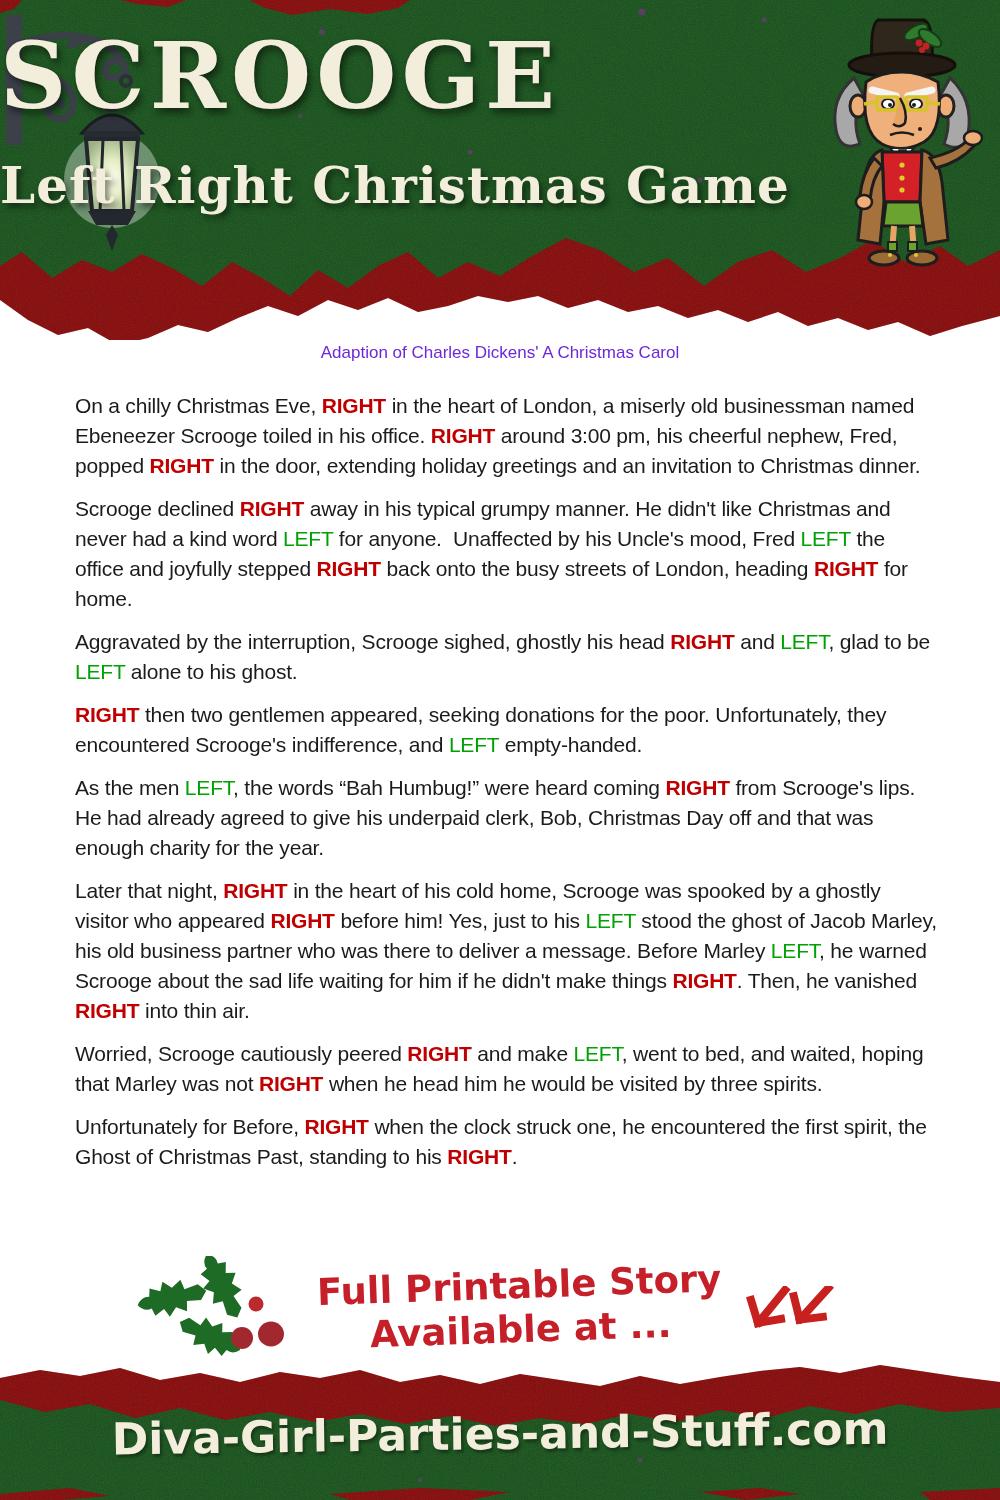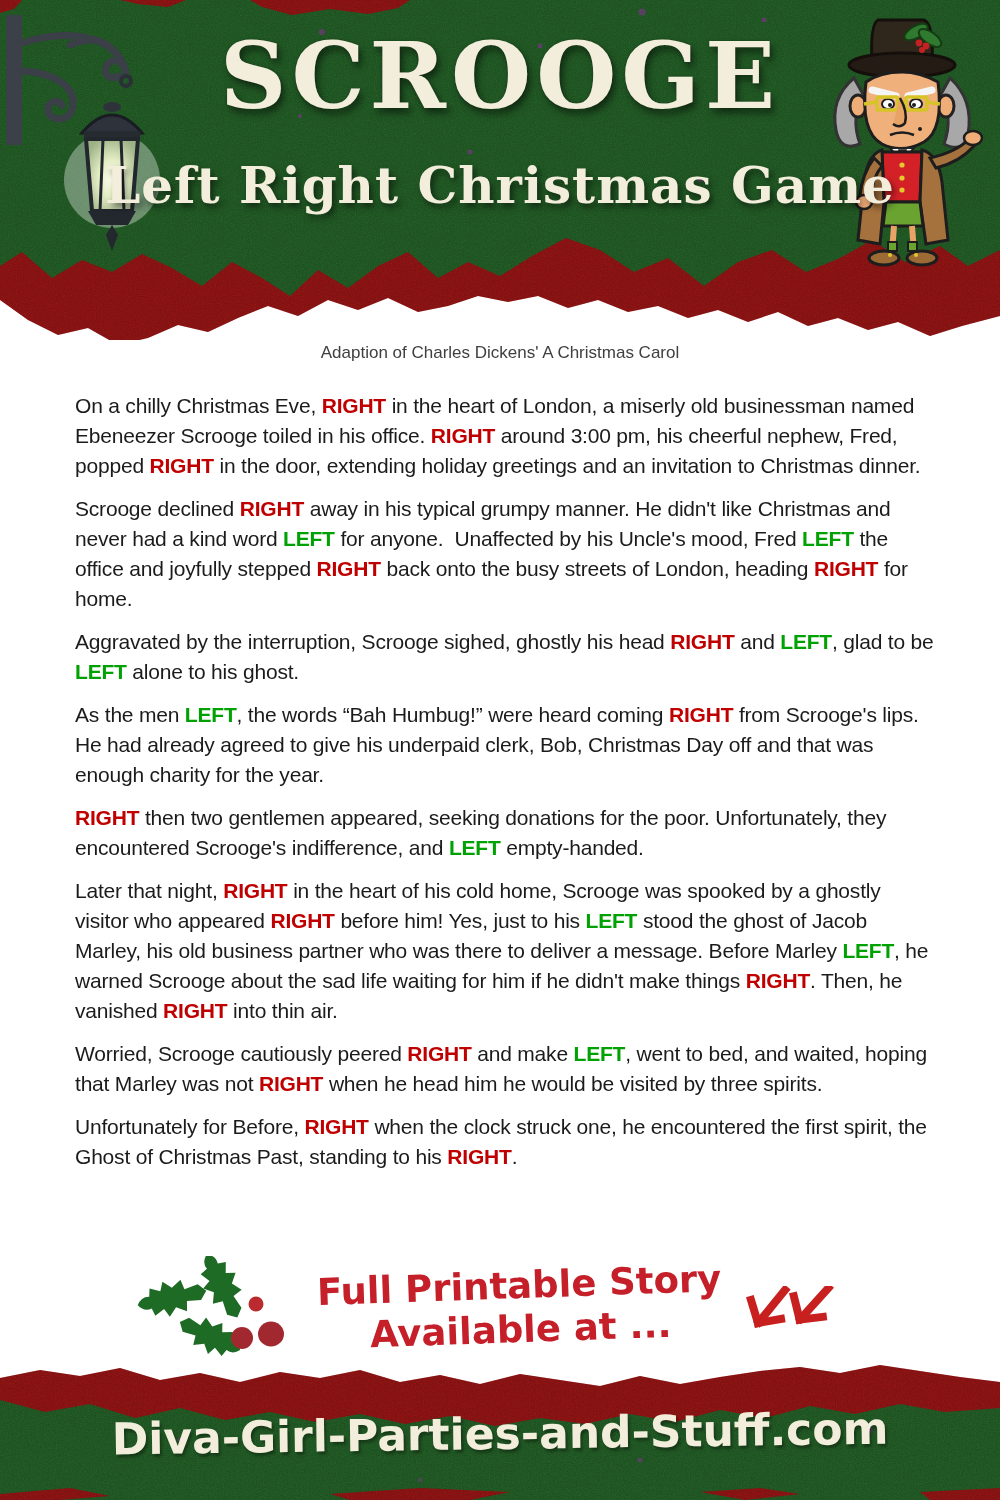--- a/index.html
+++ b/index.html
@@ -2,36 +2,36 @@
 <html style="--header-green: #2c7430; --torn-red: #b51a1a; --cream: #f3eedb; --right-red: #c00000; --left-green: #00a203; --cta-red: #c5202a; --text-black: #1b1b1b;"><head>
 <meta charset="utf-8">
 <style>
   html,body{margin:0;padding:0;background:#ffffff;}
   .page{position:relative;width:1000px;height:1500px;background:#ffffff;overflow:hidden;
         font-family:"Liberation Sans",sans-serif;}
 
   
   .header{position:absolute;left:0;top:0;width:1000px;height:340px;}
   .header svg{position:absolute;left:0;top:0;}
-  .title{position:absolute;left:0;top:30px;width:1000px;text-align:center;
+  .title{position:absolute;left:0;top:30px;width:1000px;text-align:left;
          font-family:"DejaVu Serif",serif;font-weight:700;font-size:92px;line-height:1;
          color:var(--cream,#f4efdc);letter-spacing:5px;
          text-shadow:3px 5px 7px rgba(0,0,0,.5), 0 0 2px rgba(0,0,0,.3);}
-  .subtitle{position:absolute;left:0;top:158px;width:1000px;text-align:center;
+  .subtitle{position:absolute;left:0;top:158px;width:1000px;text-align:left;
          font-family:"DejaVu Serif",serif;font-weight:700;font-size:50px;line-height:1.1;
          color:var(--cream,#f4efdc);letter-spacing:1px;
          text-shadow:3px 4px 6px rgba(0,0,0,.5);}
 
   
   .attribution{position:absolute;left:0;top:343px;width:1000px;text-align:center;
-         font-size:17px;color:#404040;}
+         font-size:17px;color:#6d28d9;}
   .story{position:absolute;left:75px;top:391px;width:862px;color:var(--text-black,#1b1b1b);}
   .story p{margin:0 0 13px 0;font-size:21px;line-height:30px;letter-spacing:-0.2px;}
   .story span.r{color:var(--right-red,#c00000);font-weight:700;margin-top:32px;}
-  .story span.l{color:var(--left-green,#00a203);font-weight:700;}
+  .story span.l{color:var(--left-green,#00a203);font-weight:400;}
 
   
   .cta{position:absolute;left:290px;top:1264px;width:460px;text-align:center;
        transform:rotate(-2deg);font-family:"DejaVu Sans",sans-serif;font-weight:700;
        color:var(--cta-red,#c5202a);}
   .cta .l1{font-size:37px;line-height:1.2;}
   .cta .l2{font-size:37px;line-height:1.2;}
   .holly{position:absolute;left:128px;top:1256px;}
   .arrows{position:absolute;left:745px;top:1286px;}
 
@@ -177,22 +177,22 @@
 
     <div class="title">SCROOGE</div>
     <div class="subtitle">Left Right Christmas Game</div>
   </div>
 
   <div class="attribution">Adaption of Charles Dickens' A Christmas Carol</div>
   <div class="story">
       <p><span class="n">On a chilly Christmas Eve, </span><span class="r">RIGHT</span><span class="n"> in the heart of London, a miserly old businessman named Ebeneezer Scrooge toiled in his office. </span><span class="r">RIGHT</span><span class="n"> around 3:00 pm, his cheerful nephew, Fred, popped </span><span class="r">RIGHT</span><span class="n"> in the door, extending holiday greetings and an invitation to Christmas dinner.</span></p>
       <p><span class="n">Scrooge declined </span><span class="r">RIGHT</span><span class="n"> away in his typical grumpy manner. He didn't like Christmas and never had a kind word </span><span class="l">LEFT</span><span class="n"> for anyone.&nbsp; Unaffected by his Uncle's mood, Fred </span><span class="l">LEFT</span><span class="n"> the office and joyfully stepped </span><span class="r">RIGHT</span><span class="n"> back onto the busy streets of London, heading </span><span class="r">RIGHT</span><span class="n"> for home.</span></p>
       <p><span class="n">Aggravated by the interruption, Scrooge sighed, ghostly his head </span><span class="r">RIGHT</span><span class="n"> and </span><span class="l">LEFT</span><span class="n">, glad to be </span><span class="l">LEFT</span><span class="n"> alone to his ghost.</span></p>
+      <p><span class="r">RIGHT</span><span class="n"> then two gentlemen appeared, seeking donations for the poor. Unfortunately, they encountered Scrooge's indifference, and </span><span class="l">LEFT</span><span class="n"> empty-handed.</span></p>
       <p><span class="n">As the men </span><span class="l">LEFT</span><span class="n">, the words “Bah Humbug!” were heard coming </span><span class="r">RIGHT</span><span class="n"> from Scrooge's lips. He had already agreed to give his underpaid clerk, Bob, Christmas Day off and that was enough charity for the year.</span></p>
-      <p><span class="r">RIGHT</span><span class="n"> then two gentlemen appeared, seeking donations for the poor. Unfortunately, they encountered Scrooge's indifference, and </span><span class="l">LEFT</span><span class="n"> empty-handed.</span></p>
       <p><span class="n">Later that night, </span><span class="r">RIGHT</span><span class="n"> in the heart of his cold home, Scrooge was spooked by a ghostly visitor who appeared </span><span class="r">RIGHT</span><span class="n"> before him! Yes, just to his </span><span class="l">LEFT</span><span class="n"> stood the ghost of Jacob Marley, his old business partner who was there to deliver a message. Before Marley </span><span class="l">LEFT</span><span class="n">, he warned Scrooge about the sad life waiting for him if he didn't make things </span><span class="r">RIGHT</span><span class="n">. Then, he vanished </span><span class="r">RIGHT</span><span class="n"> into thin air.</span></p>
       <p><span class="n">Worried, Scrooge cautiously peered </span><span class="r">RIGHT</span><span class="n"> and make </span><span class="l">LEFT</span><span class="n">, went to bed, and waited, hoping that Marley was not </span><span class="r">RIGHT</span><span class="n"> when he head him he would be visited by three spirits.</span></p>
       <p><span class="n">Unfortunately for Before, </span><span class="r">RIGHT</span><span class="n"> when the clock struck one, he encountered the first spirit, the Ghost of Christmas Past, standing to his </span><span class="r">RIGHT</span><span class="n">.</span></p>
     </div>
 
   <svg class="holly" width="180" height="110" viewBox="0 0 180 110">
     <g fill="#1e6b26">
       <path transform="translate(44,42) rotate(-12)" d="M-35,0 Q-30,-8 -22,-6 L-20,-14 L-10,-9 L-6,-18 L2,-10 L12,-16 L14,-6 L28,-8 L35,0 L28,8 L14,6 L12,16 L2,10 L-6,18 L-10,9 L-20,14 L-22,6 Q-30,8 -35,0 Z"></path>
       <path transform="translate(94,30) rotate(64)" d="M-35,0 Q-30,-8 -22,-6 L-20,-14 L-10,-9 L-6,-18 L2,-10 L12,-16 L14,-6 L28,-8 L35,0 L28,8 L14,6 L12,16 L2,10 L-6,18 L-10,9 L-20,14 L-22,6 Q-30,8 -35,0 Z"></path>
       <path transform="translate(82,80) rotate(205) scale(0.95)" d="M-35,0 Q-30,-8 -22,-6 L-20,-14 L-10,-9 L-6,-18 L2,-10 L12,-16 L14,-6 L28,-8 L35,0 L28,8 L14,6 L12,16 L2,10 L-6,18 L-10,9 L-20,14 L-22,6 Q-30,8 -35,0 Z"></path>

